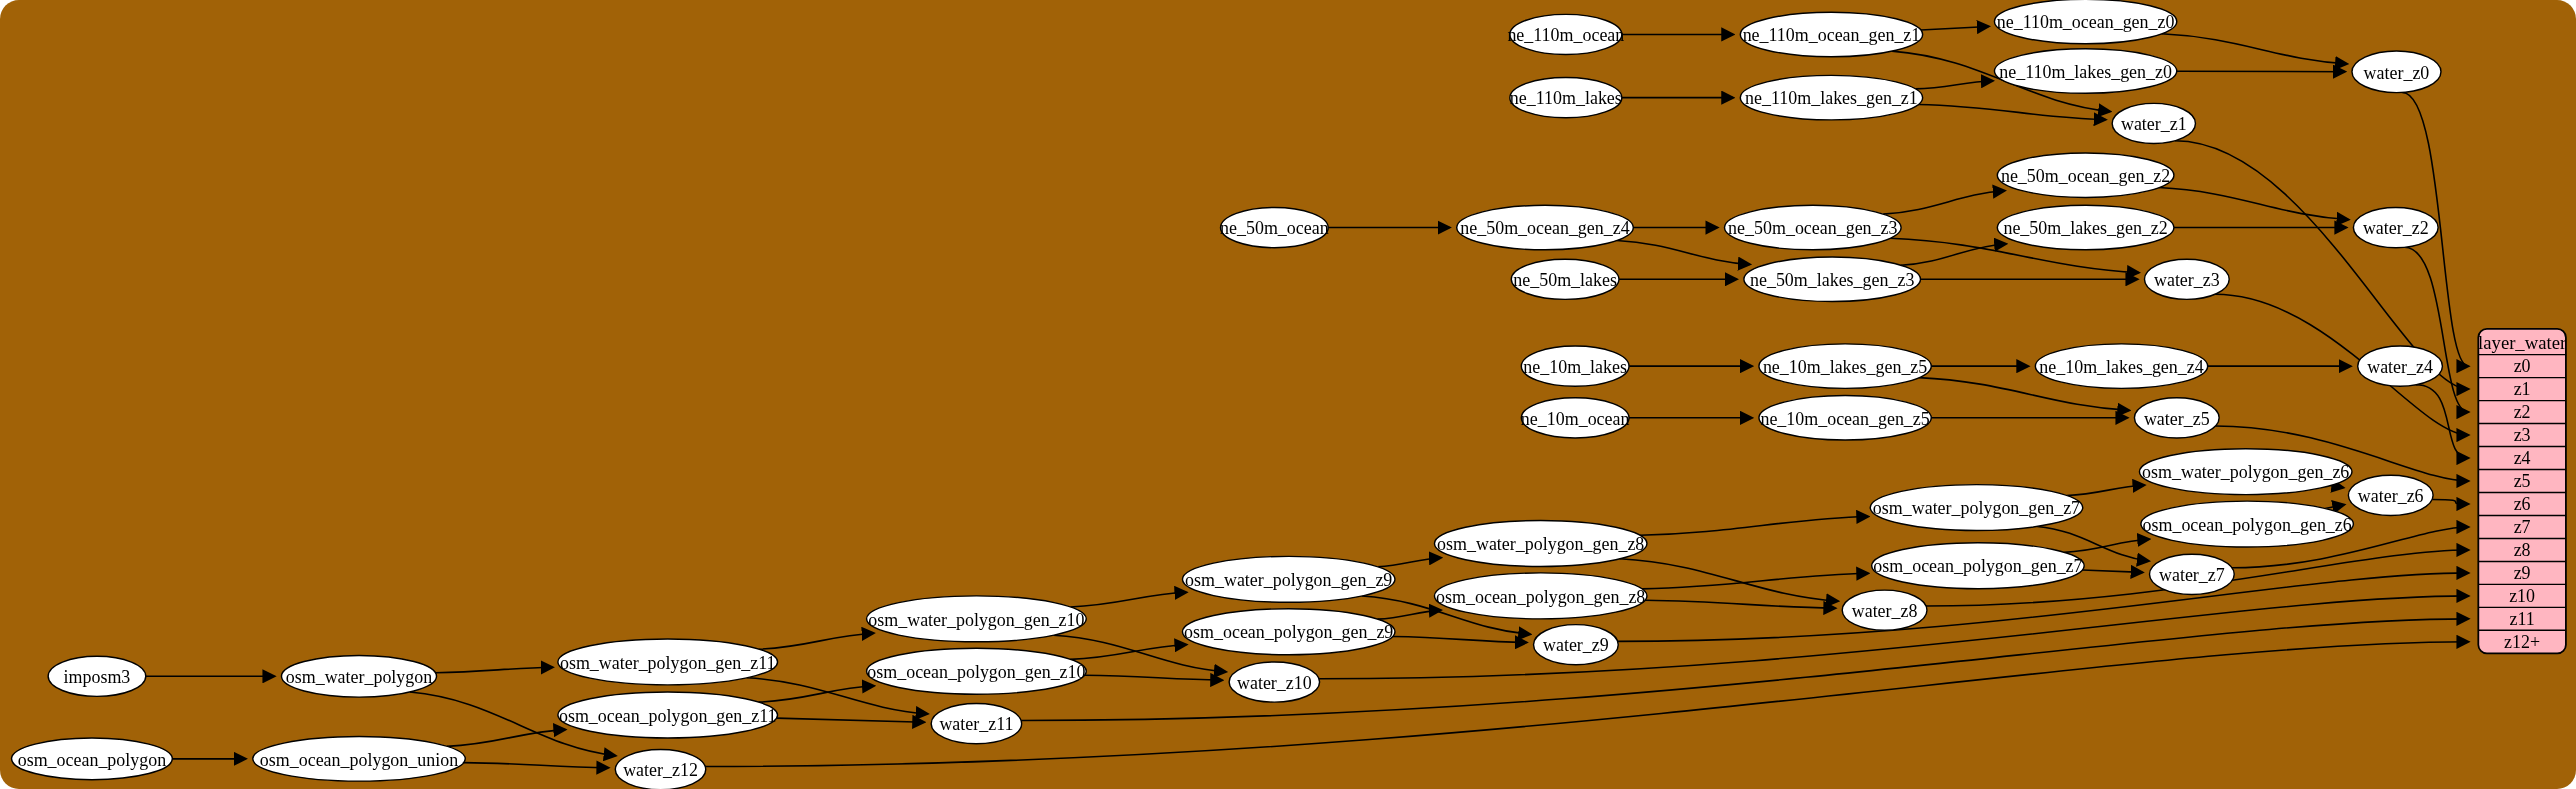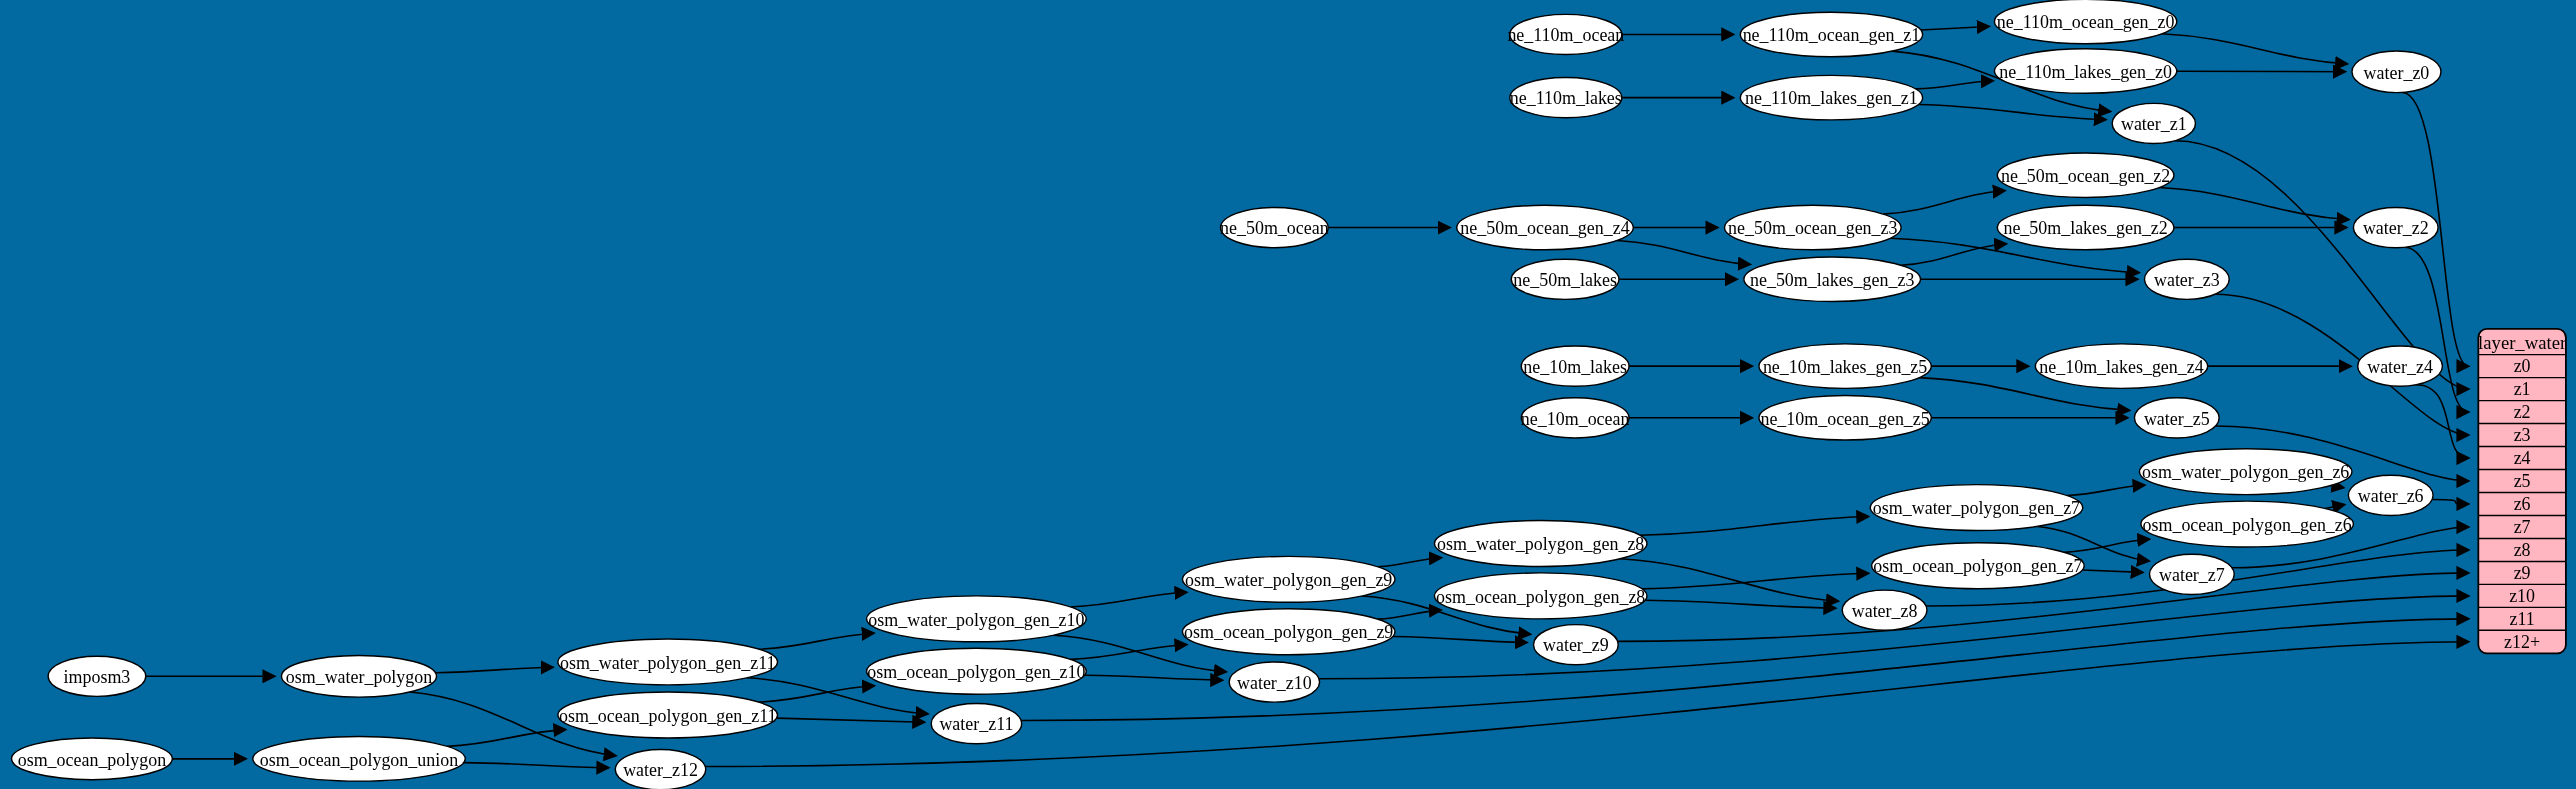--- a/index.html
+++ b/index.html
@@ -1,17 +1,17 @@
 <!DOCTYPE html>
 <html style="font-size:11.5px"><head>
 <meta charset="utf-8">
 <style>
   html,body{margin:0;padding:0;background:#ffffff;}
   body{font-family:"Liberation Serif", serif;}
-  #canvas{position:relative;width:2576px;height:789px;background:#0369a1;overflow:hidden;}
+  #canvas{position:relative;width:2576px;height:789px;background:#a16207;overflow:hidden;border-radius:19px;}
   svg{display:block;}
   .node-ell{fill:#ffffff;stroke:#000000;stroke-width:2;}
   .node-lbl{font-family:"Liberation Serif", serif;font-size:25px;fill:#000000;text-anchor:middle;dominant-baseline:central;}
   .edge{fill:none;stroke:#000000;stroke-width:2.2;}
   .tbl-lbl{font-family:"Liberation Serif", serif;font-size:25px;fill:#000000;text-anchor:middle;dominant-baseline:central;}
   .tbl-hdr{font-family:"Liberation Serif", serif;font-size:26px;fill:#000000;text-anchor:middle;dominant-baseline:central;}
 </style>
 </head>
 <body>
 

